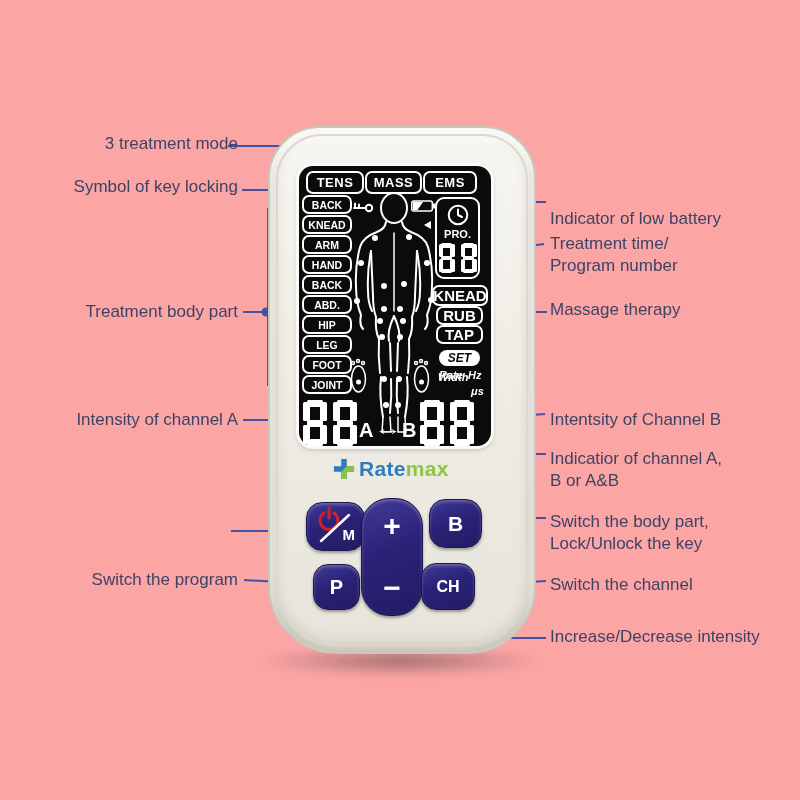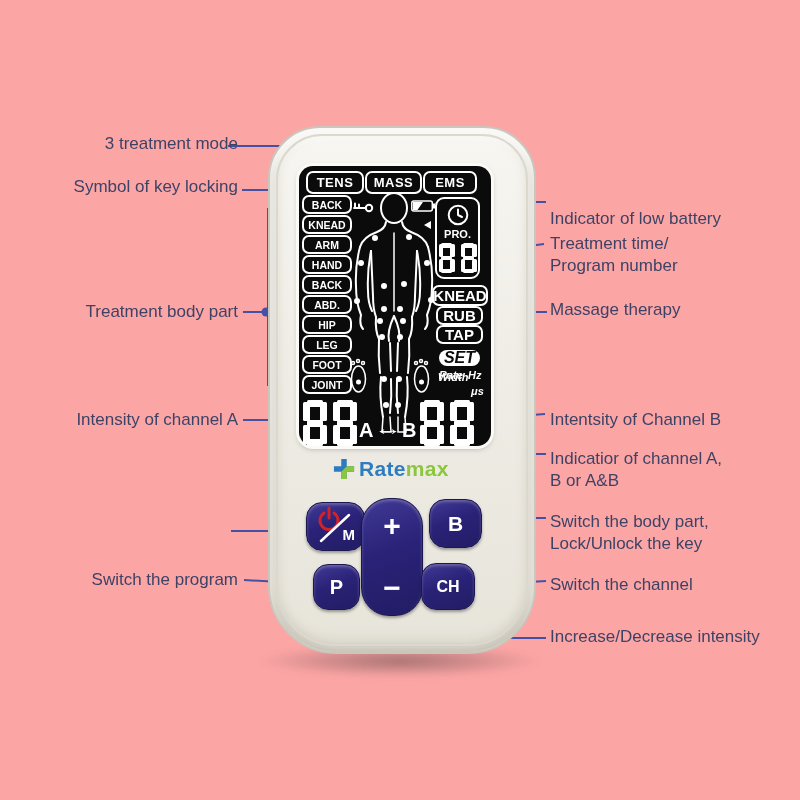--- a/index.html
+++ b/index.html
@@ -22,21 +22,21 @@
          filter:blur(3px);}
   
   #lcd{position:absolute;left:29px;top:38px;width:192px;height:280px;background:#0b0b0b;
        border-radius:14px;box-shadow:0 0 0 3px #fbfaf6, 0 2px 6px rgba(0,0,0,.35);}
   .lcdbox{position:absolute;border:2px solid #fff;border-radius:7px;color:#fff;font-weight:bold;
           display:flex;align-items:center;justify-content:center;background:#0b0b0b;}
   .mode{top:5px;height:19px;font-size:13px;letter-spacing:.5px;}
   .bp{left:3px;width:46px;height:15px;font-size:10.5px;}
   .mm{font-size:15px;}
   #setoval{position:absolute;left:140px;top:184px;width:41px;height:16px;background:#fff;color:#0b0b0b;
-           border-radius:9px;font-weight:bold;font-style:italic;font-size:16px;display:flex;
+           border-radius:9px;font-weight:bold;font-style:italic;font-size:12px;display:flex;
            align-items:center;justify-content:center;}
   .param{position:absolute;color:#fff;font-weight:bold;font-style:italic;font-size:11px;}
   .chlab{position:absolute;color:#fff;font-weight:bold;font-size:20px;}
   #arrow{position:absolute;left:74px;top:252px;width:30px;color:#fff;font-weight:bold;font-size:19px;
          transform:scaleX(1.5);text-align:center;}
   
   .sevenseg{position:absolute;display:flex;gap:6px;}
   .seg-big{--dw:24px;--dh:46px;--t:7px;}
   .seg-small{--dw:16px;--dh:30px;--t:4.5px;}
   .ss-digit{position:relative;width:var(--dw);height:var(--dh);display:inline-block;}

